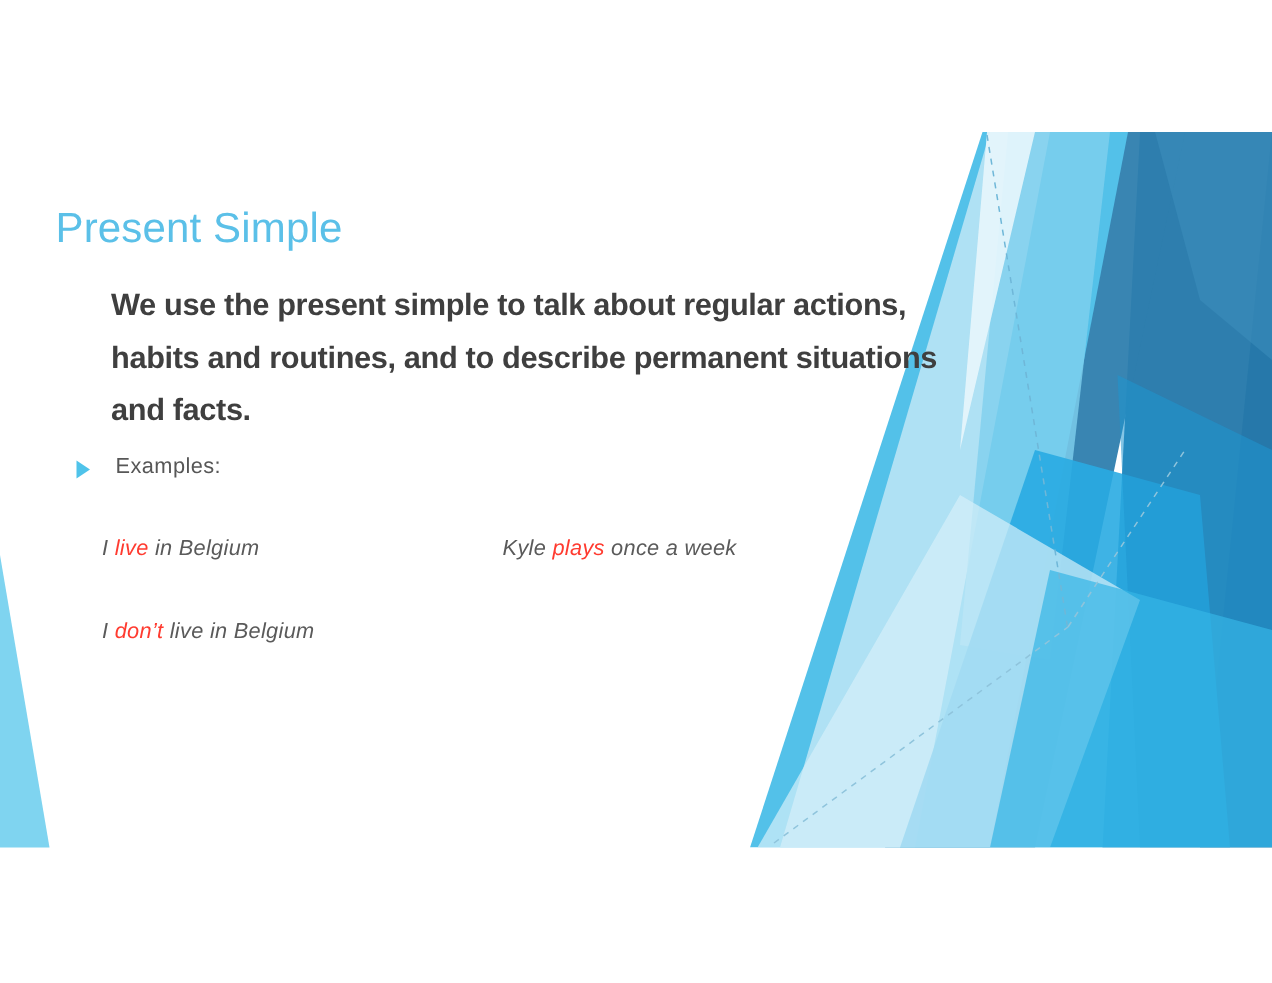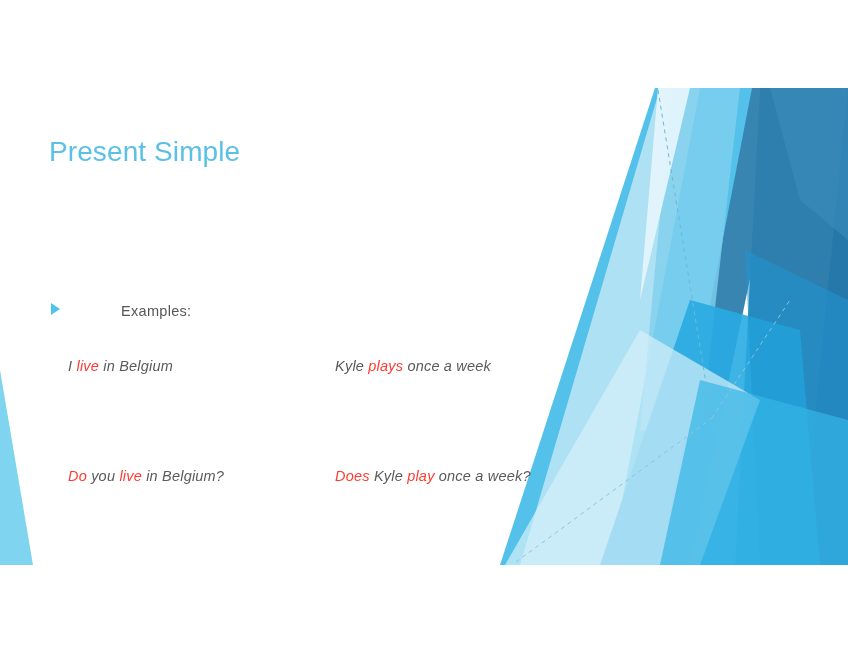--- a/index.html
+++ b/index.html
@@ -36,21 +36,21 @@
     left: 0;
     top: 0;
     width: 848px;
     height: 655px;
     pointer-events: none;
   }
 
   
   #title {
     position: absolute;
-    left: 49px;
+    left: 37px;
     top: 136px;
     font-size: 28px;
     font-weight: normal;
     color: #5BC0E8;
     letter-spacing: 0.1px;
     white-space: nowrap;
   }
 
   
   #lead {
@@ -64,22 +64,21 @@
     font-weight: 600;
     letter-spacing: -0.25px;
   }
 
   
   #examples-row {
     position: absolute;
     left: 51px;
     top: 303px;
     display: flex;
-    align-items: flex-start;
-    gap: 44px;
+    align-items: flex-end;
   }
   #examples-bullet {
     width: 0;
     height: 0;
     border-left: 9px solid #4FC3EA;
     border-top: 6px solid transparent;
     border-bottom: 6px solid transparent;
     margin-right: 17px;
   }
   #examples-label {
@@ -148,32 +147,30 @@
     <line x1="516" y1="562" x2="712" y2="418" stroke="#8FC4DC" stroke-width="1" stroke-dasharray="4 4"></line>
     <line x1="712" y1="418" x2="790" y2="300" stroke="#8FC4DC" stroke-width="1" stroke-dasharray="4 4"></line>
   </svg>
 
   <svg id="decor-left" viewBox="0 0 848 655" width="848" height="655" preserveAspectRatio="none">
     <polygon points="0,370 0,565 33,565" fill="#7FD4F0"></polygon>
   </svg>
 
   <div id="title">Present Simple</div>
 
+  <div id="lead">We use the present simple to talk about regular actions, habits and routines, and to describe permanent situations and facts.</div>
 
   <div id="examples-row">
     <span id="examples-bullet"></span>
     <span id="examples-label">Examples:</span>
   </div>
 
   <div id="examples-grid">
       <div class="ex-row">
         <div class="ex-cell left"><span>I </span><span class="hl">live</span><span> in Belgium</span></div>
         <div class="ex-cell right"><span>Kyle </span><span class="hl">plays</span><span> once a week</span></div>
       </div>
       <div class="ex-row">
-      </div>
-      <div class="ex-row">
-        <div class="ex-cell left"><span class="hl">Do</span><span> you </span><span class="hl">live</span><span> in Belgium?</span></div>
-        <div class="ex-cell right"><span class="hl">Does</span><span> Kyle </span><span class="hl">play</span><span> once a week?</span></div>
+        <div class="ex-cell left"><span>I </span><span class="hl">don’t</span><span> live in Belgium</span></div>
       </div>
     </div>
 
 </div>
 
 </body></html>

